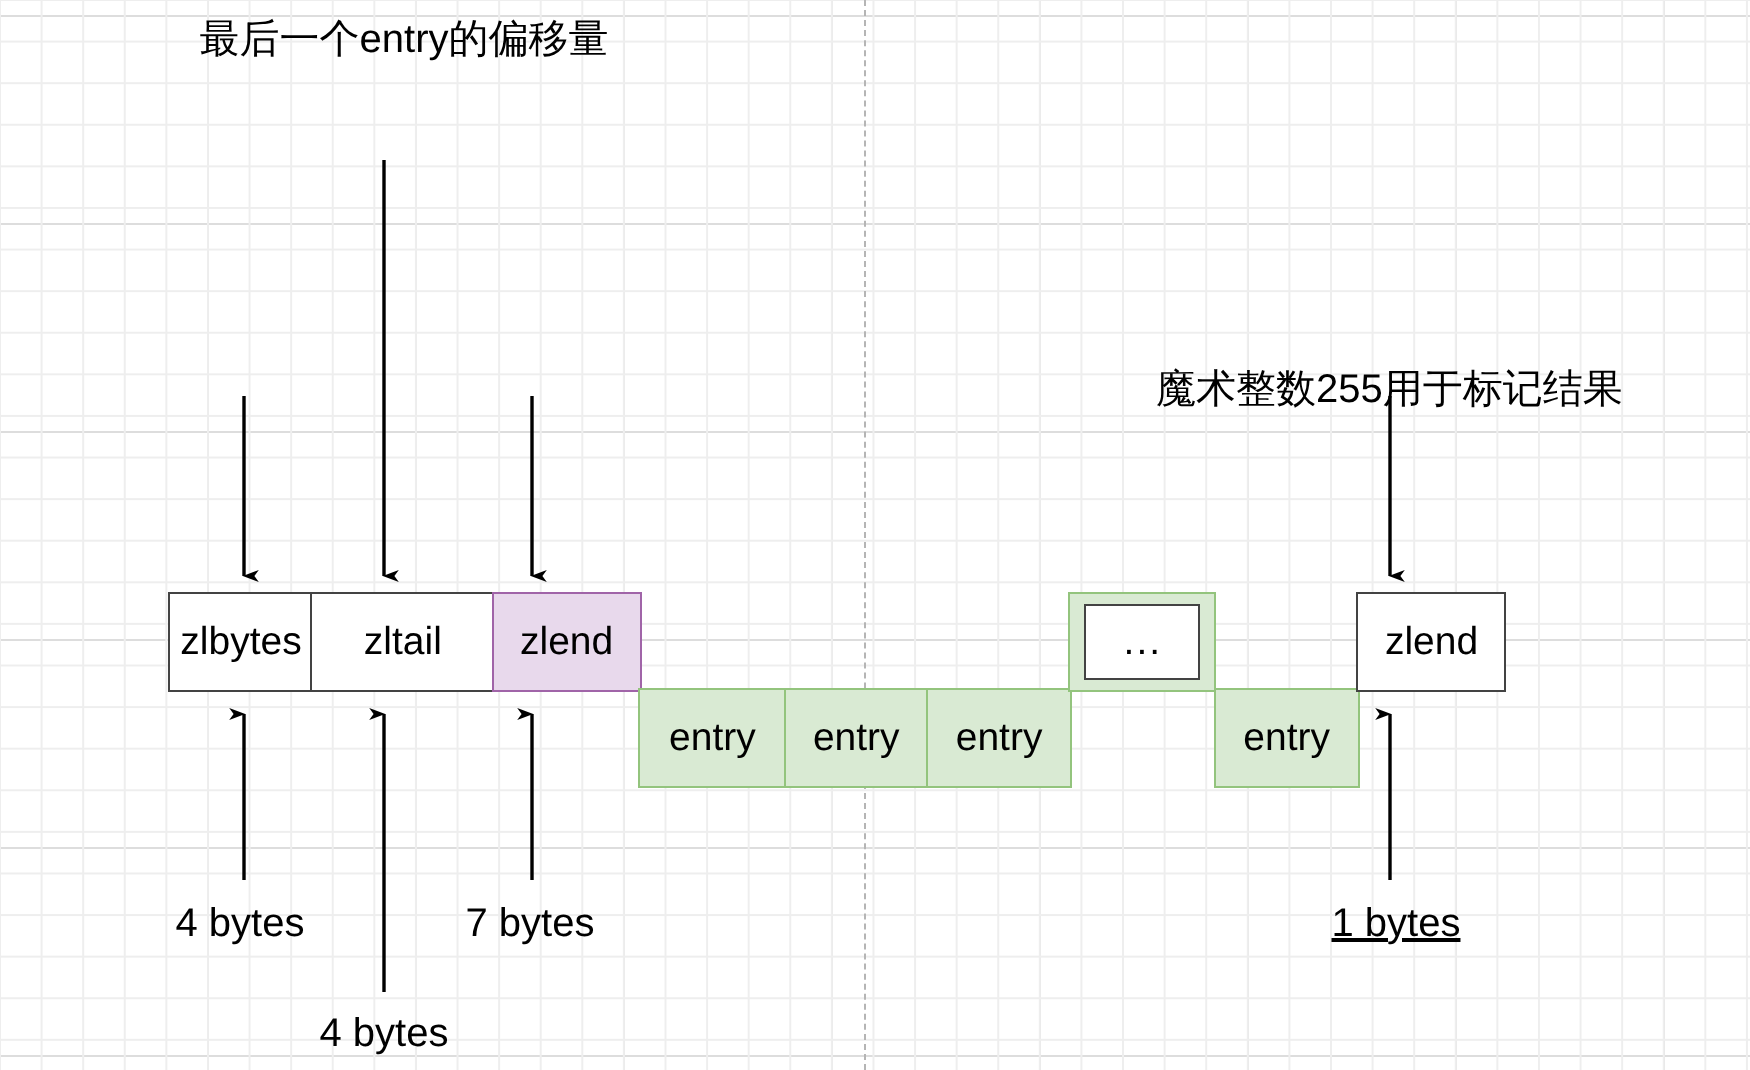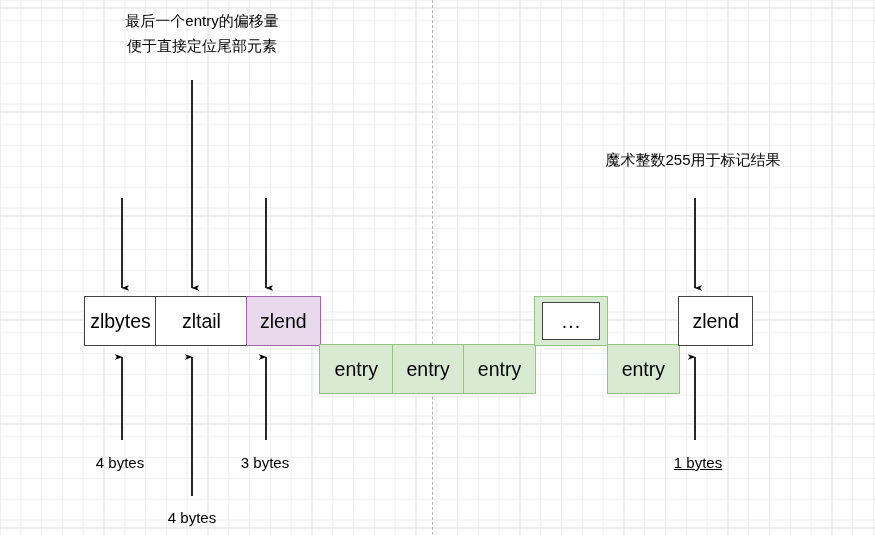--- a/index.html
+++ b/index.html
@@ -38,21 +38,21 @@
   svg.overlay {
     position: absolute;
     left: 0;
     top: 0;
     width: 875px;
     height: 535px;
     pointer-events: none;
   }
   .note {
     position: absolute;
-    font-size: 15px;
+    font-size: 20px;
     color: #000000;
     line-height: 25px;
     white-space: nowrap;
     text-align: center;
   }
   .note .line { display: block; }
   .bar {
     position: absolute;
     left: 84px;
     top: 296px;
@@ -105,35 +105,34 @@
 </style>
 </head>
 <body>
 
 <div id="canvas">
 
   <div class="page-break" style="left:432px;"></div>
 
   <div class="note" style="left:96px; top:8px; width:212px;">
     <span class="line">最后一个entry的偏移量</span>
-    <span class="line">便于直接定位尾部元素</span>
   </div>
 
 
 
-  <div class="note" style="left:578px; top:147px; width:230px;">
+  <div class="note" style="left:578px; top:183px; width:230px;">
     <span class="line">魔术整数255用于标记结果</span>
   </div>
 
   <div class="note" style="left:80px; top:450px; width:80px;">
     <span class="line">4 bytes</span>
   </div>
 
   <div class="note" style="left:225px; top:450px; width:80px;">
-    <span class="line">3 bytes</span>
+    <span class="line">7 bytes</span>
   </div>
 
   <div class="note" style="left:152px; top:505px; width:80px;">
     <span class="line">4 bytes</span>
   </div>
 
   <div class="note" style="left:658px; top:450px; width:80px;text-decoration:underline;">
     <span class="line">1 bytes</span>
   </div>
 

